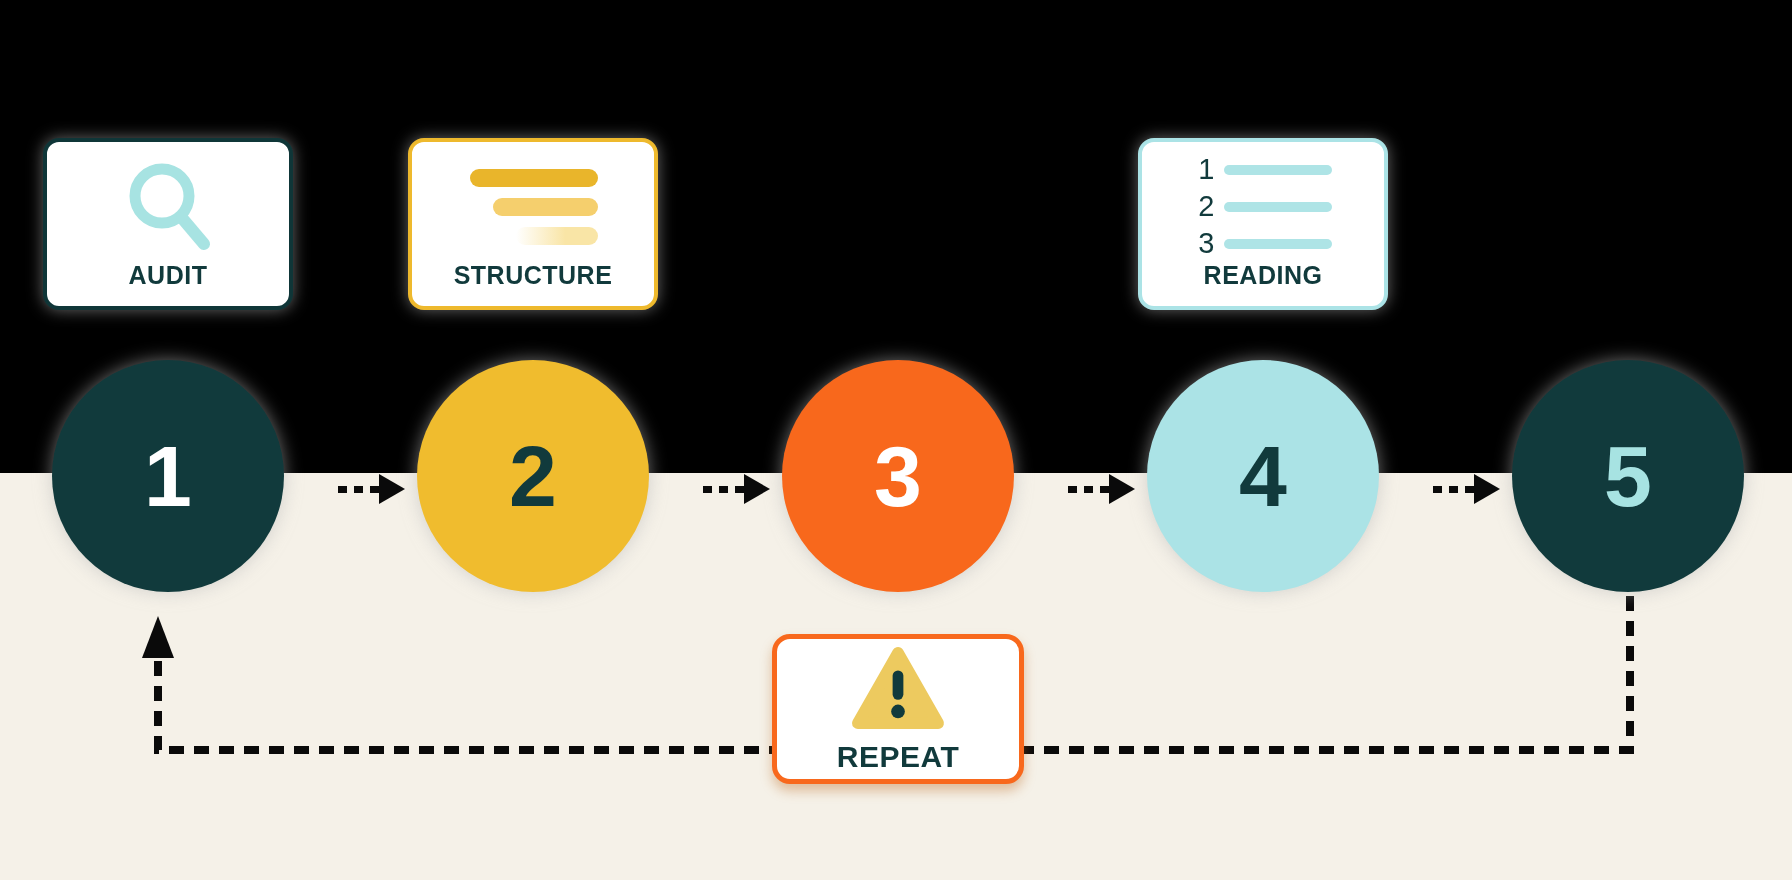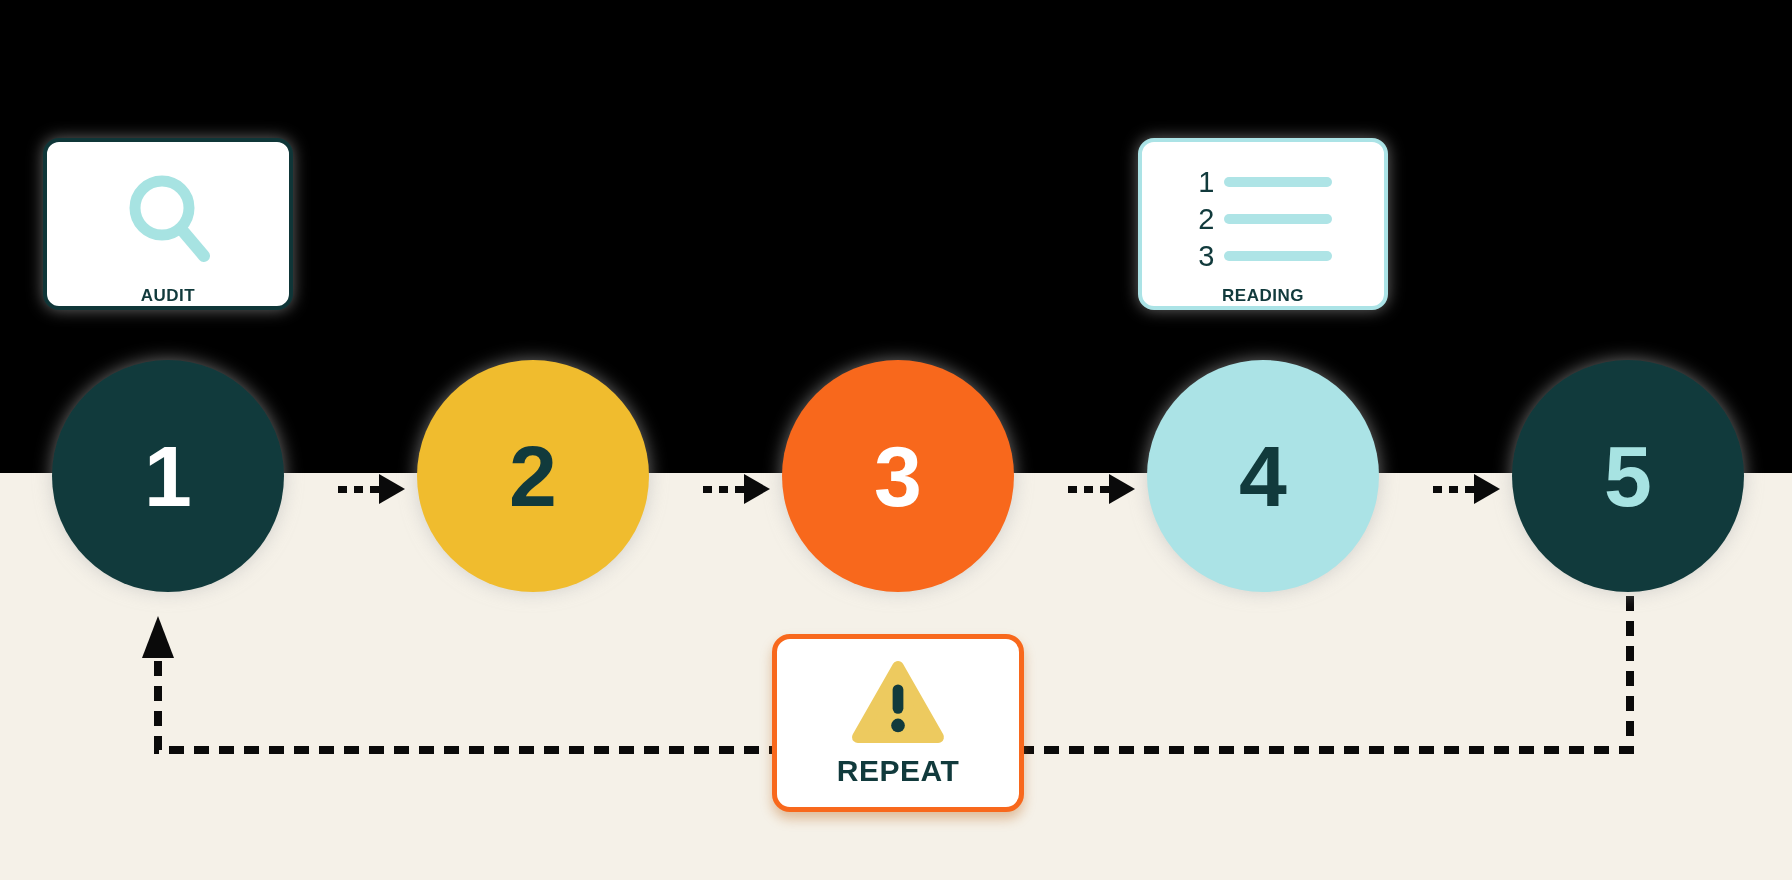--- a/index.html
+++ b/index.html
@@ -14,21 +14,21 @@
 
   .col { position:absolute; top:0; width:250px; height:880px; z-index:4; }
 
   .card {
     position:absolute; top:138px; left:0; width:250px; height:172px;
     box-sizing:border-box; border:4px solid #333; border-radius:16px;
     background:#ffffff; display:flex; flex-direction:column; align-items:center;
     box-shadow:0 0 16px rgba(190,190,190,0.55);
   }
   .icon-slot { flex:1; display:flex; align-items:center; justify-content:center; padding-top:10px; }
-  .card-label { font-size:17px; font-weight:800; letter-spacing:0.5px; }
+  .card-label { font-size:25px; font-weight:800; letter-spacing:0.5px; margin-bottom:16px; }
 
   .circle {
     position:absolute; top:360px; left:9px; width:232px; height:232px; border-radius:50%;
     display:flex; align-items:center; justify-content:center;
     box-shadow:0 0 18px rgba(185,185,185,0.6);
   }
   .circle-number { font-size:86px; font-weight:800; line-height:1; }
 
   .flow-arrow { position:absolute; top:474px; height:30px; display:flex; align-items:center; z-index:3; }
   .flow-dash { flex:1; height:7px; background:repeating-linear-gradient(90deg,#0a0a0a 0 9px, transparent 9px 16px); }
@@ -36,21 +36,21 @@
 
   .hbars { display:flex; flex-direction:column; align-items:flex-end; gap:11px; width:130px; }
   .hbar { height:18px; border-radius:9px; }
 
   .rlist { display:flex; flex-direction:column; gap:8px; }
   .rrow { display:flex; align-items:center; gap:9px; }
   .rnum { font-size:29px; font-weight:400; width:20px; text-align:right; line-height:1; }
   .rbar { width:108px; height:10px; border-radius:5px; }
 
   .repeat-card {
-    position:absolute; left:772px; top:634px; width:252px; height:178px;
+    position:absolute; left:772px; top:634px; width:252px; height:150px;
     box-sizing:border-box; background:#ffffff; border:5px solid #f8681c; border-radius:18px;
     display:flex; flex-direction:column; align-items:center; justify-content:center; gap:8px;
     z-index:5; box-shadow:0 7px 12px rgba(190,110,40,0.4);
   }
   .repeat-label { font-size:30px; font-weight:800; letter-spacing:0.5px; }
 </style>
 </head>
 <body>
 
 <div class="stage">
@@ -84,20 +84,30 @@
     </div>
     <div class="circle" style="background: rgb(17, 58, 60);">
       <span class="circle-number" style="color: rgb(255, 255, 255);">1</span>
     </div>
   </div>
     <div class="flow-arrow" style="left: 338px; width: 67px;">
       <div class="flow-dash"></div>
                     <div class="flow-head"></div>
     </div>
     <div class="col" style="left: 408px;">
+    <div class="card" style="border-color: rgb(238, 185, 45);">
+      <div class="icon-slot">
+          <div class="hbars">
+      <div class="hbar" style="width:128px;background:#e9b52b"></div>
+      <div class="hbar" style="width:105px;background:#f5cf6d"></div>
+      <div class="hbar" style="width:82px;background:linear-gradient(to right, rgba(250,232,170,0), #f9e5a6 60%)"></div>
+          </div>
+        </div>
+      <div class="card-label" style="color: rgb(17, 58, 60);">STRUCTURE</div>
+    </div>
     <div class="circle" style="background: rgb(240, 188, 46);">
       <span class="circle-number" style="color: rgb(17, 58, 60);">2</span>
     </div>
   </div>
     <div class="flow-arrow" style="left: 703px; width: 67px;">
       <div class="flow-dash"></div>
                     <div class="flow-head"></div>
     </div>
     <div class="col" style="left: 773px;">
     <div class="circle" style="background: rgb(248, 104, 28);">

